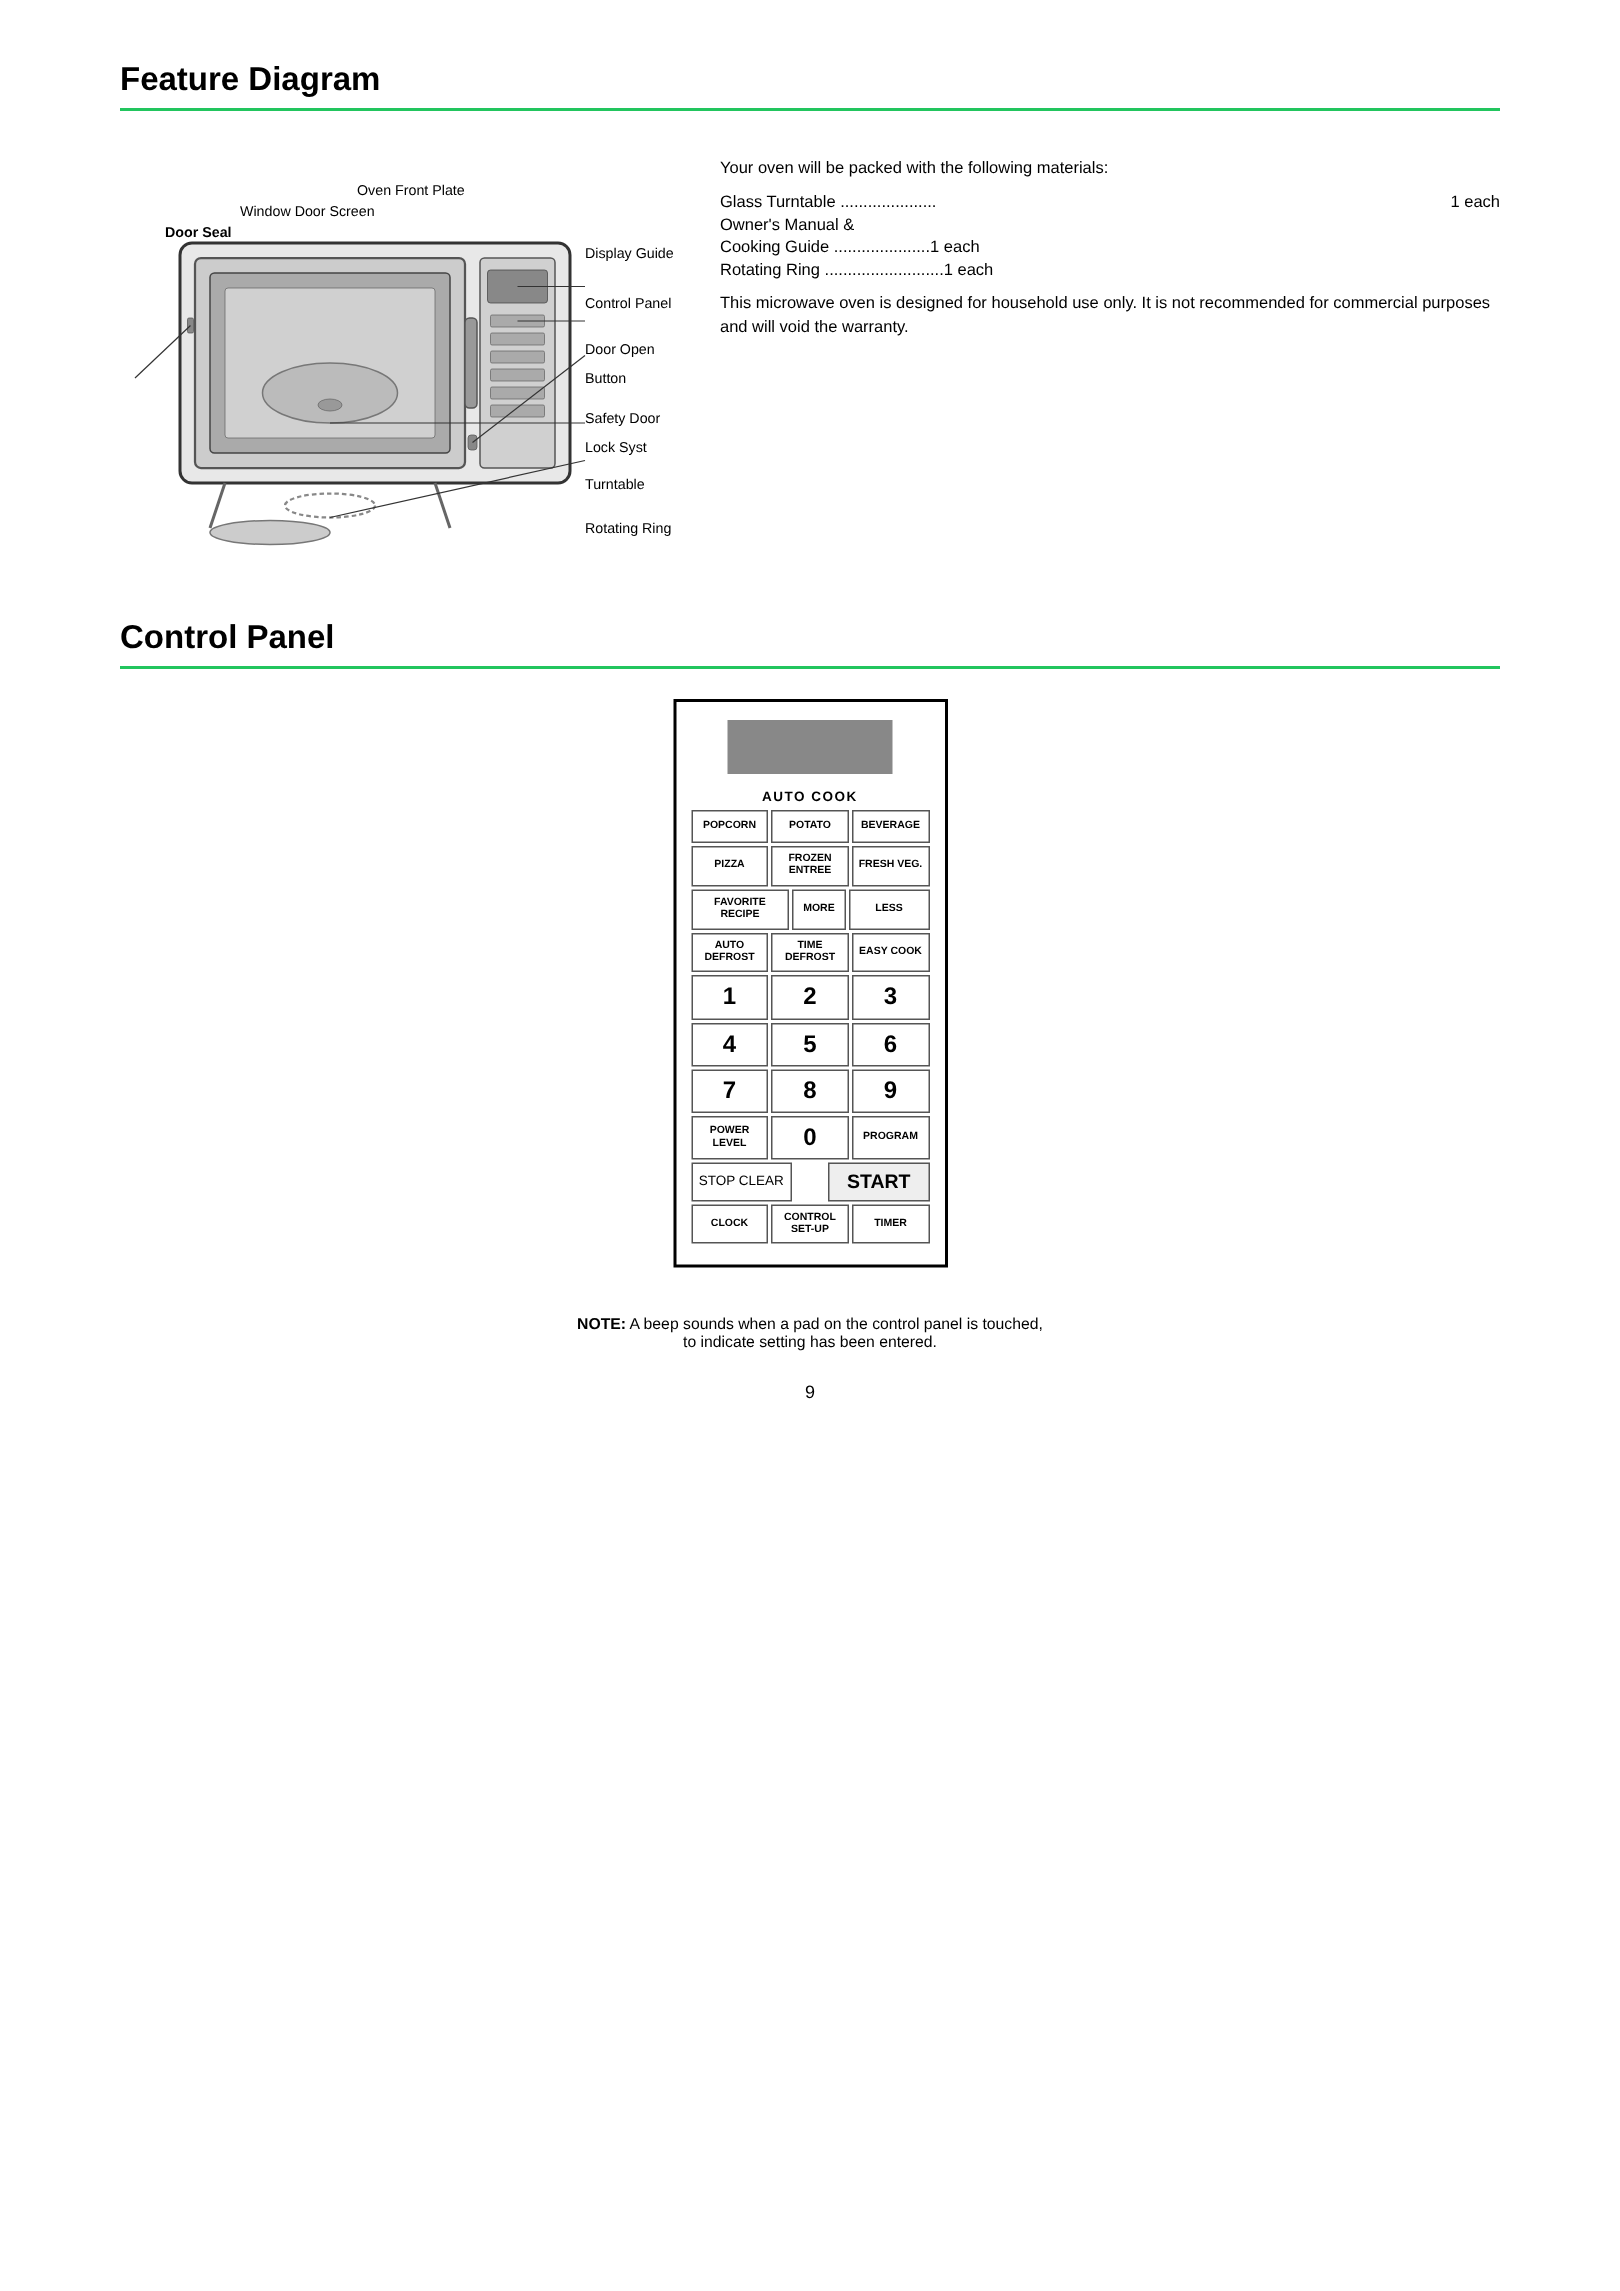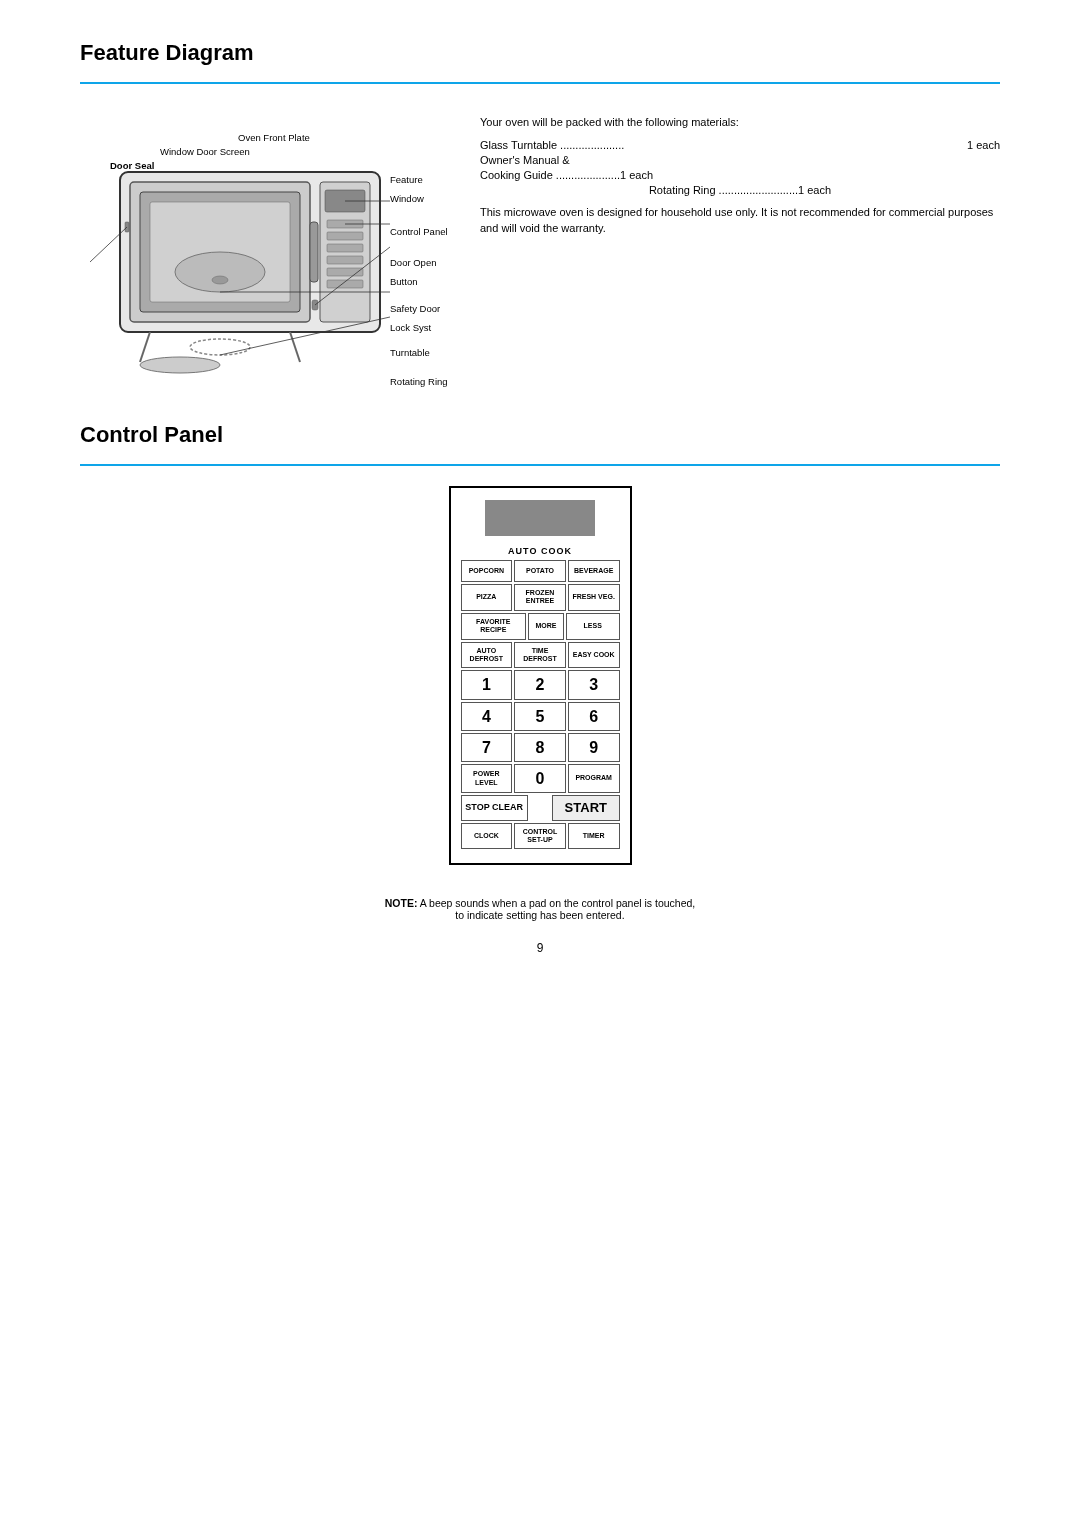--- a/index.html
+++ b/index.html
@@ -10,22 +10,22 @@
       color: #000;
       width: 1080px;
       min-height: 1527px;
       padding: 40px 80px;
     }
 
     
     .section-title {
       font-size: 22px;
       font-weight: bold;
-      border-bottom: 2px solid #0ea5e9;
-      padding-bottom: 16px;
+      border-bottom: 2px solid #22c55e;
+      padding-bottom: 6px;
       margin-bottom: 20px;
     }
 
     .feature-diagram-content {
       display: flex;
       gap: 30px;
       margin-bottom: 40px;
     }
 
     .diagram-left {
@@ -236,21 +236,21 @@
         <line x1="235" y1="143" x2="310" y2="85" stroke="#333" stroke-width="0.8"></line>
 
         <line x1="47" y1="65" x2="10" y2="100" stroke="#333" stroke-width="0.8"></line>
 
         <line x1="140" y1="130" x2="310" y2="130" stroke="#333" stroke-width="0.8"></line>
 
         <line x1="140" y1="193" x2="310" y2="155" stroke="#333" stroke-width="0.8"></line>
       </svg>
 
       <div style="position:absolute; top:66px; left:310px; font-size:9.5px; line-height:2.0;">
-        <div>Feature Window</div>
+        <div>Display Guide</div>
         <div style="margin-top:14px;">Control Panel</div>
         <div style="margin-top:12px;">Door Open Button</div>
         <div style="margin-top:8px;">Safety Door Lock Syst</div>
         <div style="margin-top:6px;">Turntable</div>
         <div style="margin-top:10px;">Rotating Ring</div>
       </div>
     </div>
   </div>
 
   <div class="diagram-right">
@@ -260,21 +260,21 @@
         <span>Glass Turntable .....................</span>
         <span>1 each</span>
       </div>
       <div style="margin-bottom:3px;">
         <span>Owner's Manual &amp;</span>
       </div>
       <div style="display:flex; margin-bottom:3px;">
         <span>Cooking Guide .....................</span>
         <span>1 each</span>
       </div>
-      <div style="display:flex; justify-content:center; margin-bottom:3px;">
+      <div style="display:flex; justify-content:flex-start; margin-bottom:3px;">
         <span>Rotating Ring ..........................</span>
         <span>1 each</span>
       </div>
     </div>
     <p class="disclaimer">This microwave oven is designed for household use only. It is not recommended for commercial purposes and will void the warranty.</p>
   </div>
 </div>
 
 <div class="control-panel-section">
   <h1 class="section-title">Control Panel</h1>
@@ -326,21 +326,21 @@
         <button class="panel-btn large-num">9</button>
       </div>
 
       <div class="btn-row">
         <button class="panel-btn">Power Level</button>
         <button class="panel-btn large-num">0</button>
         <button class="panel-btn">Program</button>
       </div>
 
       <div class="stop-start-row">
-        <button class="panel-btn" style="font-size:9px; font-weight:bold;">Stop Clear</button>
+        <button class="panel-btn" style="font-size:9px; font-weight:normal;">Stop Clear</button>
         <div class="spacer-cell"></div>
         <button class="panel-btn start-btn">Start</button>
       </div>
 
       <div class="bottom-row">
         <button class="panel-btn">Clock</button>
         <button class="panel-btn">Control Set-Up</button>
         <button class="panel-btn">Timer</button>
       </div>
     </div>

